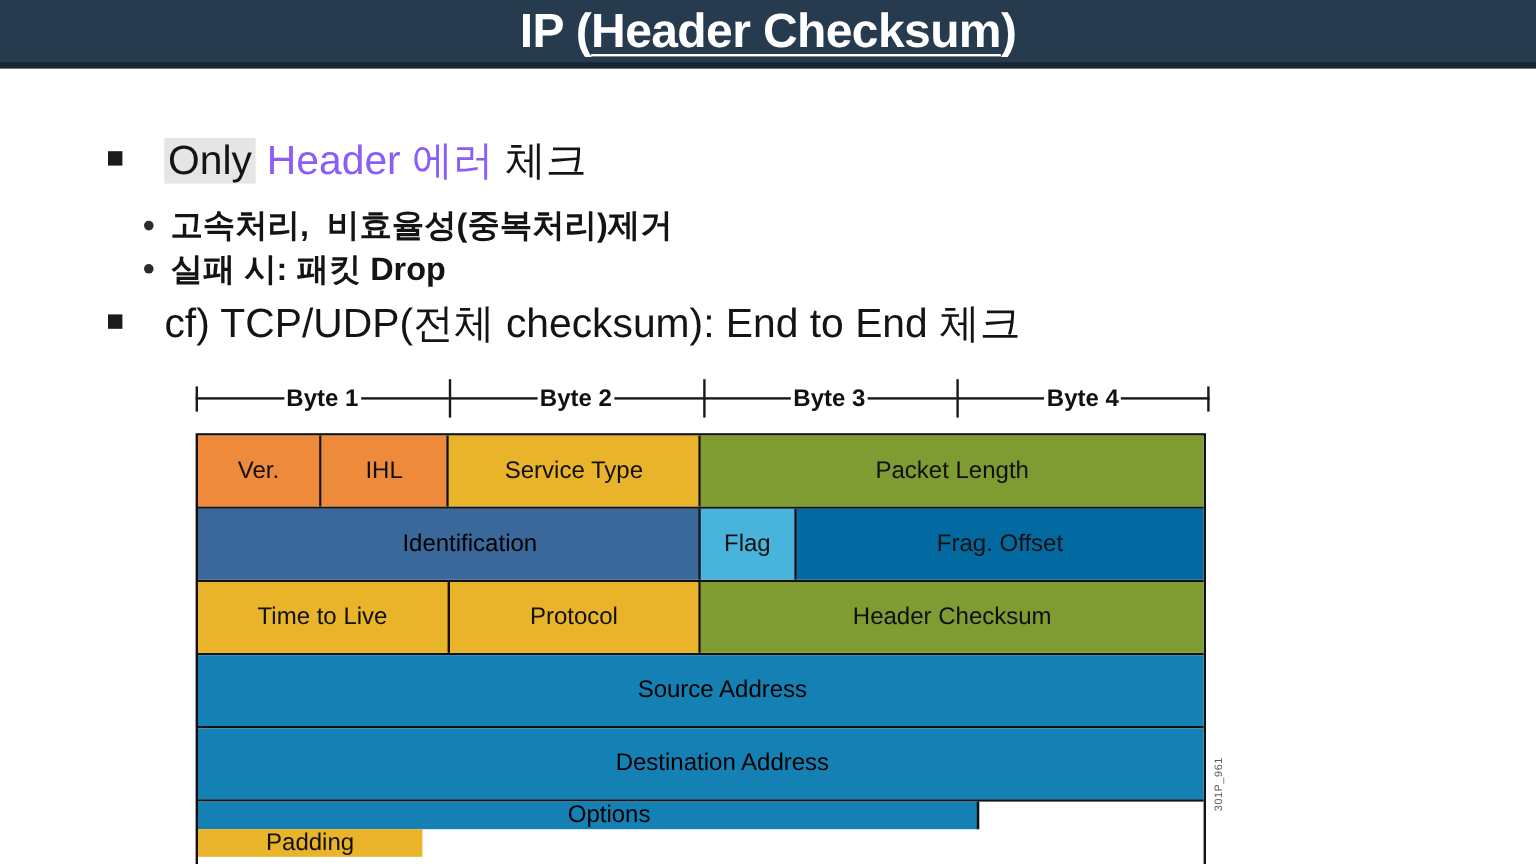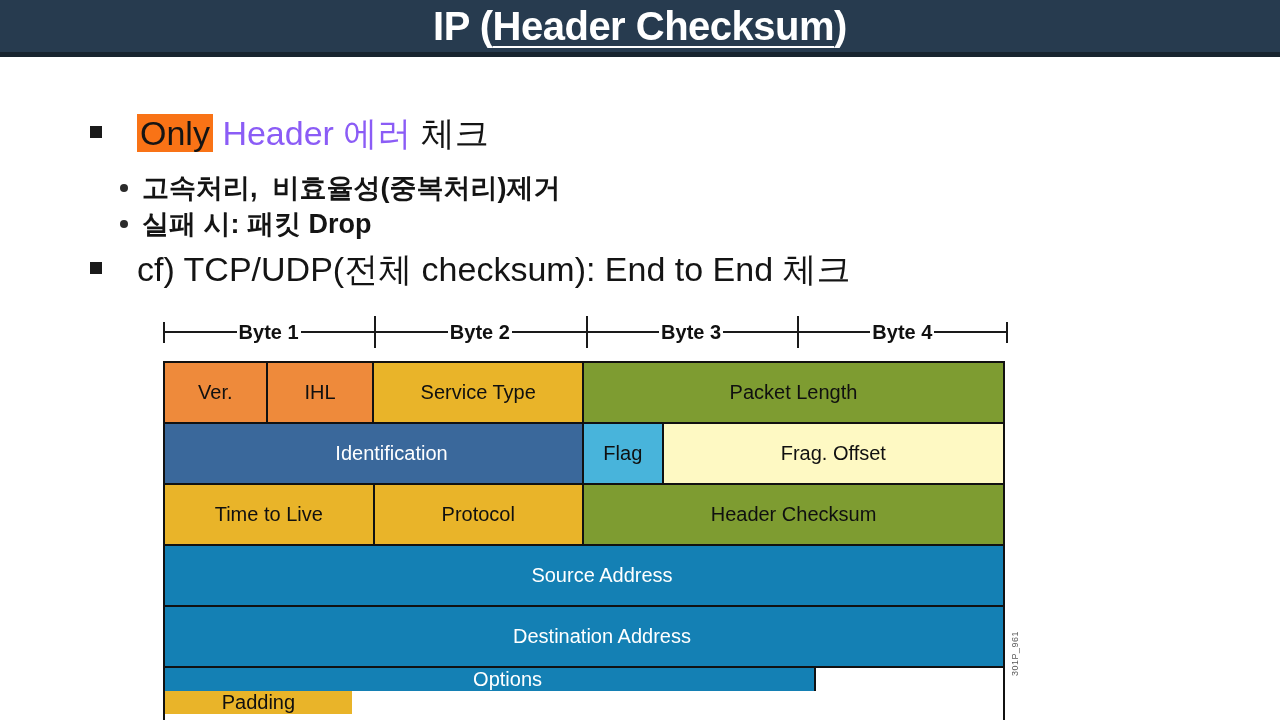--- a/index.html
+++ b/index.html
@@ -28,21 +28,21 @@
     text-underline-offset:6px;
   }
 
   
   .bullet-row { position:absolute; display:flex; align-items:flex-start; }
   .square-marker {
     width:12px; height:12px; background:#1a1a1a;
     margin-top:15px; margin-right:35px; flex:none;
   }
   .main-bullet-text { font-size:34px; font-weight:500; color:#141414; white-space:pre; }
-  .hl { background:#f97316; padding:0 3px; }
+  .hl { background:#e5e5e5; padding:0 3px; }
   .red { color:#8b5cf6; }
 
   .sub-bullet { position:absolute; left:120px; display:flex; align-items:center; }
   .dot-marker {
     width:8px; height:8px; border-radius:50%; background:#2b2b2b;
     margin-right:14px; flex:none;
   }
   .sub-bullet-text { font-size:27px; color:#141414; white-space:pre;font-weight:bold; }
 
   
@@ -62,21 +62,21 @@
   }
   .grid-row { flex:1; display:flex; border-bottom:2px solid #111; }
   .grid-row:last-child { border-bottom:none;flex-direction:column; }
   .grid-cell {
     display:flex; align-items:center; justify-content:center;
     font-size:20px; color:#101010;
     border-right:2px solid #111; box-sizing:border-box;
     white-space:nowrap; overflow:hidden;
   }
   .grid-cell:last-child { border-right:none; }
-  .grid-cell.light { color:#ffffff;padding-left:36px; }
+  .grid-cell.light { color:#000000;padding-left:36px; }
 
   
   .footnote {
     position:absolute; left:1010px; top:676px;
     transform:rotate(-90deg); transform-origin:0 0;
     font-size:9px; color:#5a5a5a; letter-spacing:0.5px;
   }
 </style>
 </head>
 <body>
@@ -139,21 +139,21 @@
   <div class="grid">
       <div class="grid-row">
         <div class="grid-cell" style="width: 12.25%; background: rgb(238, 138, 59);">Ver.</div>
         <div class="grid-cell" style="width: 12.75%; background: rgb(238, 138, 59);">IHL</div>
         <div class="grid-cell" style="width: 25%; background: rgb(233, 180, 41);">Service Type</div>
         <div class="grid-cell" style="width: 50%; background: rgb(126, 156, 49);">Packet Length</div>
       </div>
       <div class="grid-row">
         <div class="grid-cell light" style="width: 50%; background: rgb(58, 104, 155);">Identification</div>
         <div class="grid-cell" style="width: 9.5%; background: rgb(72, 180, 219);">Flag</div>
-        <div class="grid-cell" style="width: 40.5%; background: #fef9c3;">Frag. Offset</div>
+        <div class="grid-cell" style="width: 40.5%; background: #0369a1;">Frag. Offset</div>
       </div>
       <div class="grid-row">
         <div class="grid-cell" style="width: 25%; background: rgb(233, 180, 41); text-align: right;">Time to Live</div>
         <div class="grid-cell" style="width: 25%; background: rgb(233, 180, 41);">Protocol</div>
         <div class="grid-cell" style="width: 50%; background: rgb(126, 156, 49);">Header Checksum</div>
       </div>
       <div class="grid-row">
         <div class="grid-cell light" style="width: 100%; background: rgb(20, 128, 180);">Source Address</div>
       </div>
       <div class="grid-row">

